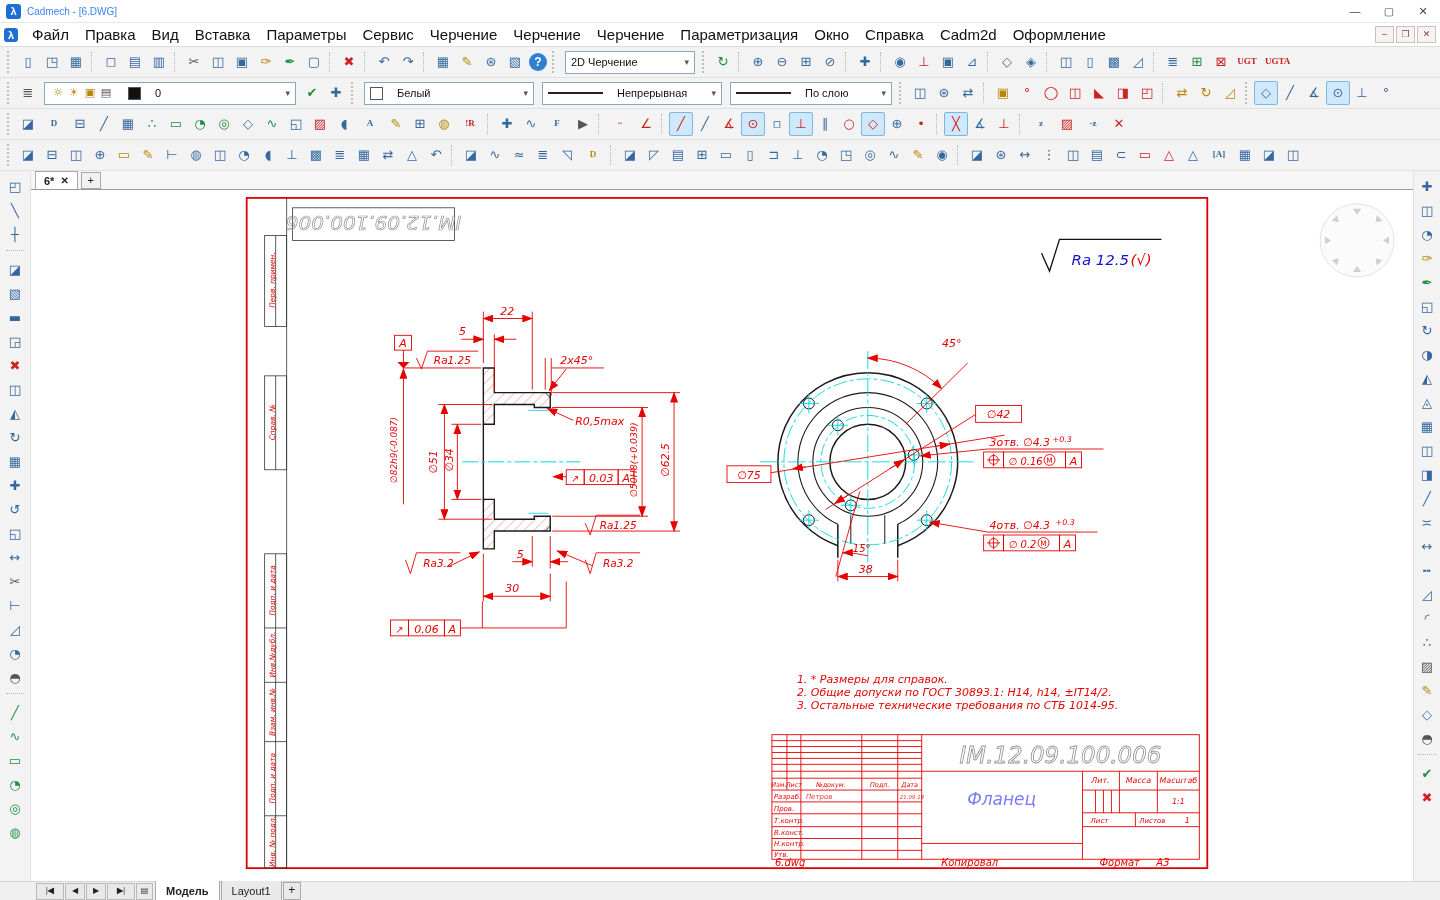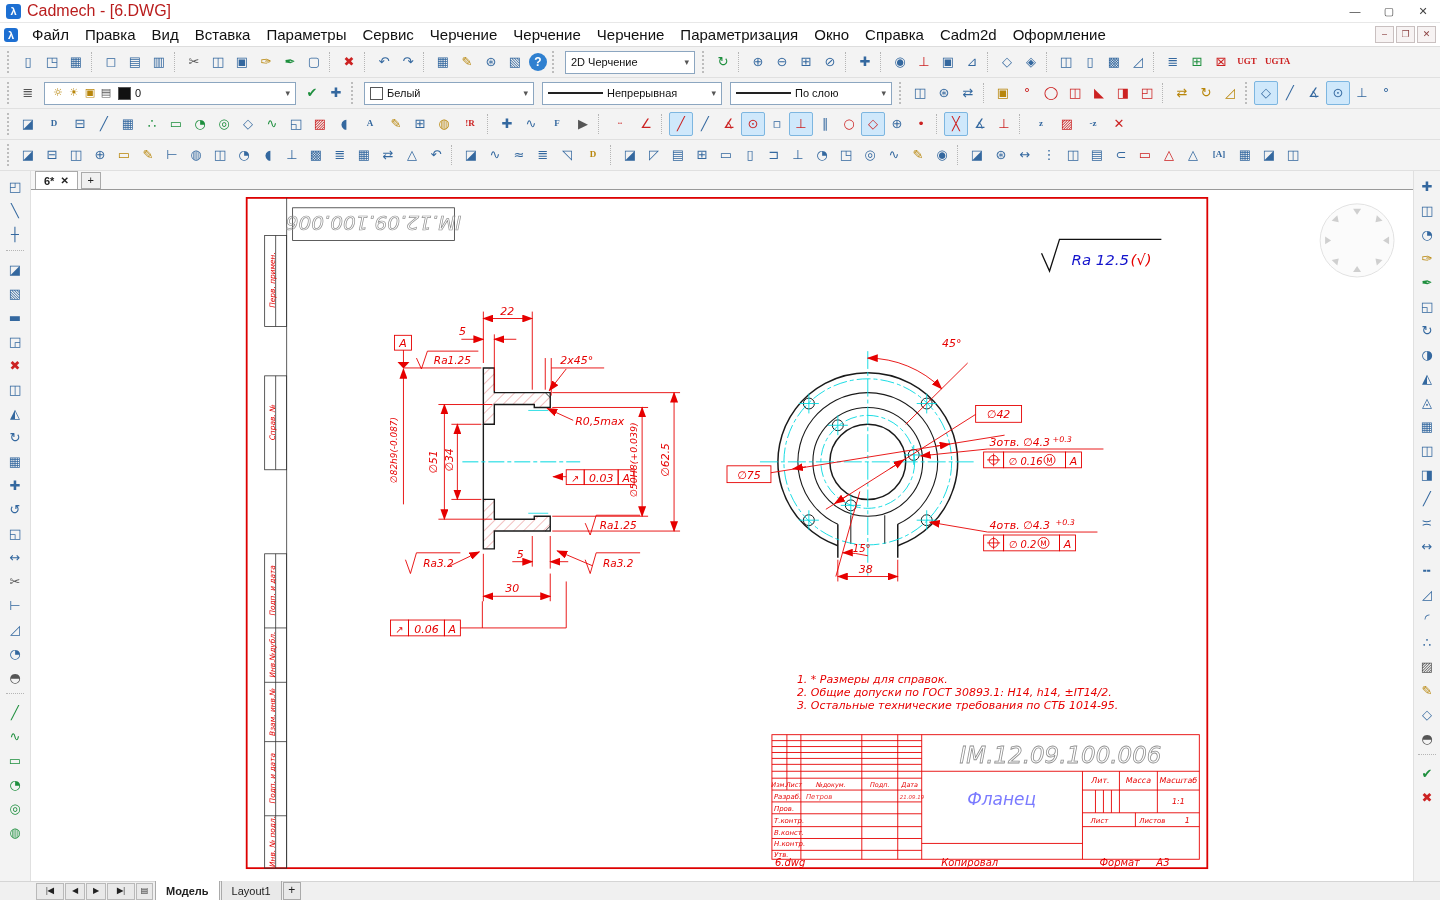--- a/index.html
+++ b/index.html
@@ -1,39 +1,39 @@
 <!DOCTYPE html>
 <html><head>
 <meta charset="utf-8">
 <style>
   html,body{margin:0;padding:0;}
   body{font-family:"Liberation Sans",sans-serif;font-size:12px;color:#222;background:#888;}
   .app{width:1440px;height:900px;position:relative;overflow:hidden;background:#fff;display:flex;flex-direction:column;}
   
   .titlebar{height:22px;background:#ffffff;border-bottom:1px solid #e8e8e8;display:flex;align-items:center;padding-left:6px;flex:0 0 auto;}
   .appicon{width:15px;height:15px;background:#1d6fd2;color:#fff;border-radius:3px;font-size:11px;line-height:15px;text-align:center;margin-right:6px;font-weight:bold;}
-  .titletext{font-size:16px;color:#b91c1c;}
+  .titletext{font-size:10px;color:#3b82f6;}
   .wincontrols{margin-left:auto;display:flex;height:22px;}
   .winbtn{width:34px;text-align:center;line-height:22px;font-size:11px;color:#444;}
   
   .menubar{height:23px;background:#fff;border-bottom:1px solid #ddd;display:flex;align-items:center;padding-left:4px;flex:0 0 auto;}
   .menubar .appicon{width:14px;height:14px;}
   .menuitem{padding:0 8px;line-height:23px;font-size:15px;color:#111;cursor:default;}
   .mdictrl{margin-left:auto;display:flex;gap:2px;padding-right:4px;}
   .mdibtn{width:17px;height:15px;border:1px solid #c9c0c0;background:#f7f3f3;color:#8b4040;font-size:9px;line-height:14px;text-align:center;}
   
   .tb{height:30px;background:#f3f3f3;border-bottom:1px solid #e0e0e0;display:flex;align-items:center;padding:0 4px;flex:0 0 auto;overflow:hidden;white-space:nowrap;}
   .grip{width:4px;height:22px;border-left:2px dotted #bdbdbd;margin:0 3px;flex:0 0 auto;}
   .strip{display:flex;align-items:center;flex:0 0 auto;}
   .tbi{width:22px;height:22px;line-height:21px;text-align:center;font-size:13px;color:#34689f;border:1px solid transparent;border-radius:2px;flex:0 0 auto;font-family:"DejaVu Sans",sans-serif;cursor:default;overflow:hidden;}
   .tbi.ttxt{width:auto;min-width:20px;padding:0 3px;font-size:9px;font-weight:bold;letter-spacing:0;font-family:Liberation Serif, serif;}
   .c-red{color:#cc2222;} .c-green{color:#1e8f3e;} .c-gold{color:#b8860b;} .c-dark{color:#555;}
   .hl{background:#cfe8fb;border-color:#7db6e0;}
   .tsep{width:4px;height:20px;border-left:1px dotted #b5b5b5;margin:0 3px;flex:0 0 auto;}
-  .combo{display:flex;align-items:center;height:21px;background:#fff;border:1px solid #8ca6c0;font-size:11px;padding:0 5px;gap:4px;margin:16px 4px;flex:0 0 auto;color:#111;}
+  .combo{display:flex;align-items:center;height:21px;background:#fff;border:1px solid #8ca6c0;font-size:11px;padding:0 5px;gap:14px;margin:16px 4px;flex:0 0 auto;color:#111;}
   .combo .arr{margin-left:auto;color:#555;font-size:9px;padding-left:6px;}
   .combo .tbi{width:14px;height:16px;line-height:16px;font-size:11px;}
   .chip{width:11px;height:11px;border:1px solid #555;background:#fff;display:inline-block;flex:0 0 auto;}
   .chip.black{background:#111;}
   .lsample{width:55px;border-top:2px solid #222;display:inline-block;flex:0 0 auto;}
   .helpbtn{width:18px;height:18px;border-radius:50%;background:#2f80d0;color:#fff;font-weight:bold;font-size:12px;line-height:18px;text-align:center;margin:0 2px;flex:0 0 auto;}
   
   .mid{display:flex;flex:1 1 auto;min-height:0;}
   .ltool,.rtool{background:#f3f3f3;display:flex;flex-direction:column;align-items:center;padding-top:4px;flex:0 0 auto;overflow:hidden;}
   .ltool{width:30px;border-right:1px solid #e0e0e0;}

